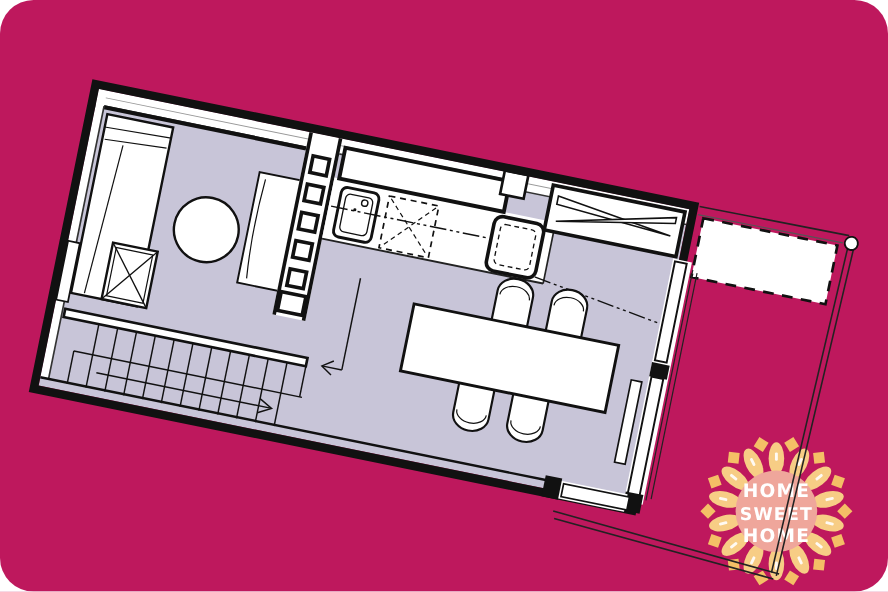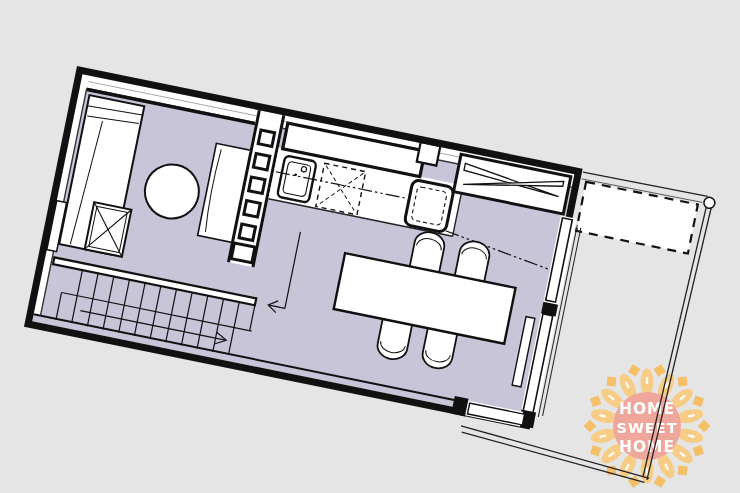--- a/index.html
+++ b/index.html
@@ -1,17 +1,17 @@
 <!DOCTYPE html>
 <html><head>
 <meta charset="utf-8">
 <style>
   html,body{margin:0;padding:0;background:#ffffff;}
-  #stage{position:relative;width:740px;height:493px;background:#e5e5e5;overflow:hidden;
-         font-family:"DejaVu Sans", sans-serif;}
+  #stage{position:relative;width:740px;height:493px;background:#be185d;overflow:hidden;
+         font-family:"DejaVu Sans", sans-serif;border-radius:28px;}
   svg{display:block;}
   .thin{stroke:#222;stroke-width:1.3;fill:none;}
   .thick{stroke:#111;stroke-width:3.2;fill:#fff;}
   .logo-text{font-family:"DejaVu Sans", sans-serif;font-weight:800;letter-spacing:1px;}
 </style>
 </head>
 <body>
 
 <div id="stage">
 <svg width="740" height="493" viewBox="0 0 740 493">

